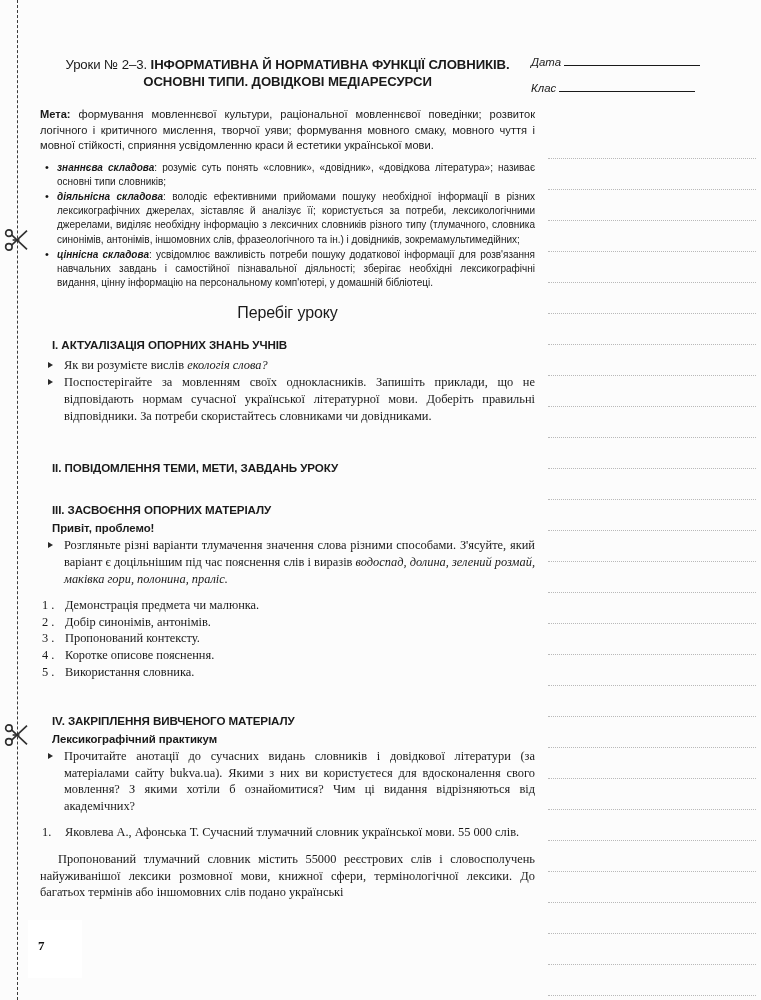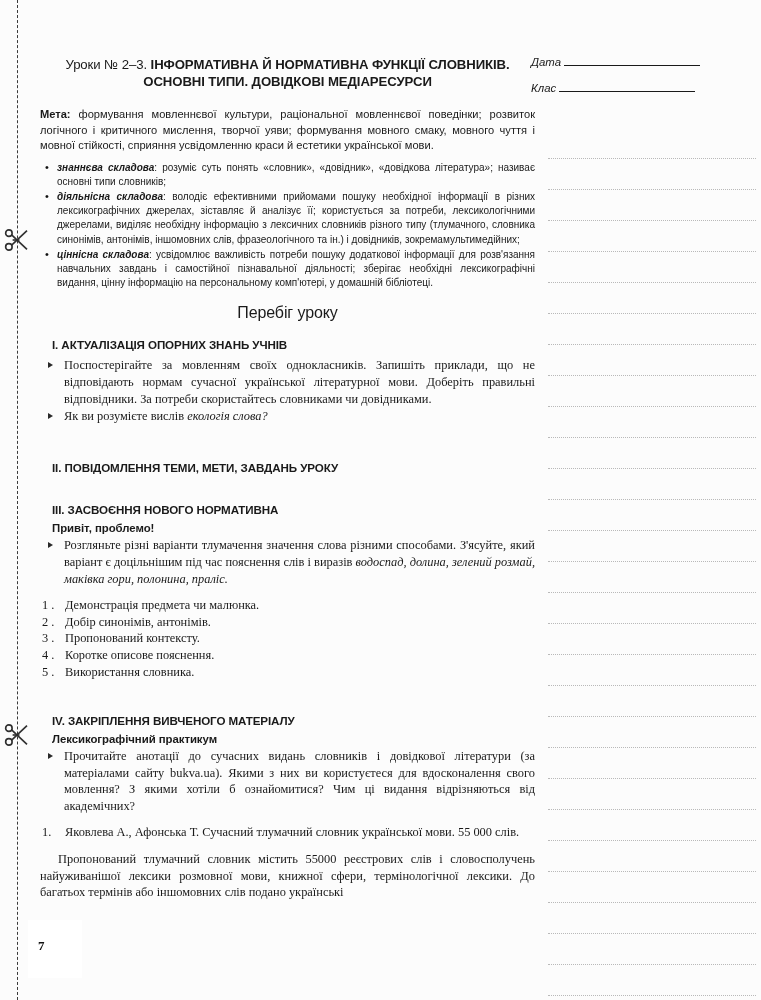--- a/index.html
+++ b/index.html
@@ -283,34 +283,34 @@
     <li>
       <span class="term">ціннісна складова</span><span>: усвідомлює важливість потреби пошуку додаткової інформації для розв'язання навчальних завдань і самостійної пізнавальної діяльності; зберігає необхідні лексикографічні видання, цінну інформацію на персональному комп'ютері, у домашній бібліотеці.</span>
     </li>
   </ul>
 
   <h2 id="section-heading">Перебіг уроку</h2>
 
   <div class="roman-head">I. АКТУАЛІЗАЦІЯ ОПОРНИХ ЗНАНЬ УЧНІВ</div>
   <ul class="tri-list">
     <li>
+      <span>Як ви розумієте вислів </span><i>екологія слова?</i>
+    </li>
+    <li>
       <span>Поспостерігайте за мовленням своїх однокласників. Запишіть приклади, що не відповідають нормам сучасної української літературної мови. Доберіть правильні відповідники. За потреби скористайтесь словниками чи довідниками.</span>
     </li>
-    <li>
-      <span>Як ви розумієте вислів </span><i>екологія слова?</i>
-    </li>
   </ul>
 
   <div class="gap-m"></div>
 
   <div class="roman-head">II. ПОВІДОМЛЕННЯ ТЕМИ, МЕТИ, ЗАВДАНЬ УРОКУ</div>
 
   <div class="gap-s"></div>
 
-  <div class="roman-head">III. ЗАСВОЄННЯ НОВОГО НОРМАТИВНА</div>
+  <div class="roman-head">III. ЗАСВОЄННЯ ОПОРНИХ МАТЕРІАЛУ</div>
   <div class="sub-head">Привіт, проблемо!</div>
   <ul class="tri-list">
     <li>
       <span>Розгляньте різні варіанти тлумачення значення слова різними способами. З'ясуйте, який варіант є доцільнішим під час пояснення слів і виразів </span><i>водоспад, долина, зелений розмай, маківка гори, полонина, праліс.</i>
     </li>
   </ul>
   <ol class="num-list">
     <li>Демонстрація предмета чи малюнка.</li>
     <li>Добір синонімів, антонімів.</li>
     <li>Пропонований контексту.</li>

